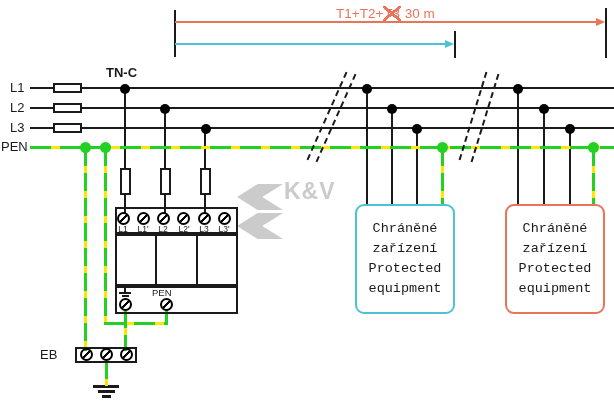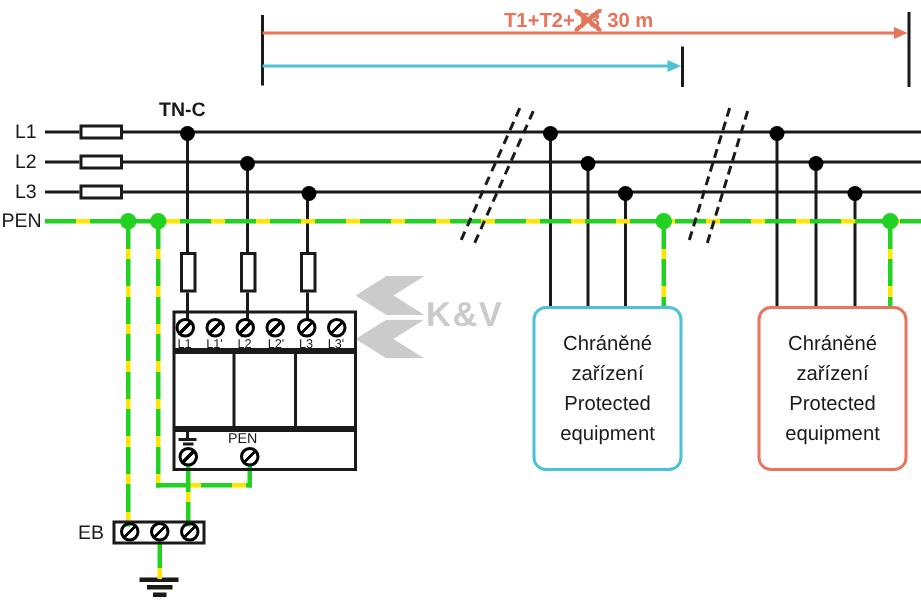--- a/index.html
+++ b/index.html
@@ -18,46 +18,46 @@
          background:repeating-linear-gradient(180deg,var(--green) 0 18px,var(--yellow) 18px 25px);}
   .dot{position:absolute;width:10px;height:10px;border-radius:50%;background:#000;z-index:6;}
   .pdot{position:absolute;width:11px;height:11px;border-radius:50%;background:var(--green);z-index:6;}
   .fuse{position:absolute;background:#fff;border:2px solid var(--ink);box-sizing:border-box;z-index:5;}
   .rect{position:absolute;border:2px solid var(--ink);box-sizing:border-box;background:transparent;}
   .screw{position:absolute;width:13px;height:13px;border:2px solid #000;border-radius:50%;
          box-sizing:border-box;z-index:7;background:
          linear-gradient(135deg,transparent 41%,#000 41% 59%,transparent 59%);}
   .lbl{position:absolute;font-size:13px;line-height:1;white-space:nowrap;}
   .tlbl{position:absolute;font-size:8.5px;line-height:1;width:20px;text-align:center;z-index:7;}
-  .dim1{color:var(--orange);font-weight:bold;} .dim2{color:var(--cyan);}
+  .dim1{color:var(--orange);} .dim2{color:var(--cyan);}
   .dimlbl{position:absolute;font-size:13.5px;line-height:1;white-space:nowrap;z-index:4;}
   .struck{position:relative;padding:0 1px;background:
       linear-gradient(to top right,transparent 44%,var(--orange) 44% 56%,transparent 56%),
       linear-gradient(to bottom right,transparent 44%,var(--orange) 44% 56%,transparent 56%);}
   .arrow-r{position:absolute;width:0;height:0;border-top:4.5px solid transparent;
            border-bottom:4.5px solid transparent;}
   .brk{position:absolute;height:0;border-top:2px dashed var(--ink);transform-origin:center;z-index:6;}
   .eqbox{position:absolute;width:100px;height:110px;border-radius:9px;box-sizing:border-box;
          display:flex;flex-direction:column;align-items:center;justify-content:center;
          font-size:13.5px;line-height:1.5;text-align:center;z-index:8;background:transparent;}
-  .eqbox span{display:block;}
+  .eqbox span{display:block;font-family:Liberation Mono, monospace;}
   .wm-text{position:absolute;font-size:23px;font-weight:bold;color:var(--wm);
            letter-spacing:1px;z-index:1;line-height:1;}
   .chev{position:absolute;width:46px;height:26px;background:var(--wm);z-index:1;
         clip-path:polygon(100% 0,45% 0,0 50%,45% 100%,100% 100%,55% 50%);}
   .gbar{position:absolute;height:3px;background:var(--ink);}
 </style>
 </head>
 <body>
 
 <div class="stage">
 
   <div class="chev" style="left:237px;top:184px;"></div>
   <div class="chev" style="left:237px;top:213px;"></div>
-  <div class="wm-text" style="left:284px;top:198px;">K&amp;V</div>
+  <div class="wm-text" style="left:284px;top:180px;">K&amp;V</div>
 
   <div class="vline" style="left:174px;top:10px;height:47px;"></div>
   <div class="vline" style="left:605px;top:8px;height:50px;"></div>
   <div class="vline" style="left:454px;top:31px;height:27px;"></div>
   <div class="hline" style="left:175px;top:21px;width:423px;background:var(--orange);"></div>
   <div class="arrow-r" style="left:596px;top:17.5px;border-left:9px solid var(--orange);"></div>
   <div class="hline" style="left:175px;top:43px;width:271px;background:var(--cyan);"></div>
   <div class="arrow-r" style="left:445px;top:39.5px;border-left:9px solid var(--cyan);"></div>
   <div class="dimlbl" style="left:336px;top:7px;">
     <span class="dim1">T1+T2+</span><span class="dim1 struck">T3</span><span class="dim1"> 30 m</span>
@@ -139,21 +139,21 @@
   <div class="vline" style="left:196px;top:234px;height:52px;z-index:5;"></div>
   <div class="rect" style="left:115px;top:286px;width:123px;height:28px;z-index:5;"></div>
 
   <div class="vline" style="left:124px;top:287px;height:5px;z-index:7;"></div>
   <div class="abs" style="left:119px;top:292px;width:12px;height:2px;background:var(--ink);z-index:7;"></div>
   <div class="abs" style="left:122px;top:295px;width:7px;height:2px;background:var(--ink);z-index:7;"></div>
   <div class="abs" style="left:152px;top:287px;font-size:9.5px;z-index:7;">PEN</div>
   <div class="screw" style="left:119px;top:298px;"></div>
   <div class="screw" style="left:160px;top:298px;"></div>
 
-  <div class="lbl" style="left:40px;top:348px;margin-left:12px;">EB</div>
+  <div class="lbl" style="left:40px;top:348px;">EB</div>
   <div class="rect" style="left:75px;top:347px;width:62px;height:16px;z-index:5;"></div>
   <div class="screw" style="left:80px;top:348px;"></div>
   <div class="screw" style="left:100px;top:348px;"></div>
   <div class="screw" style="left:120px;top:348px;"></div>
 
   <div class="gbar" style="left:93px;top:385px;width:26px;"></div>
   <div class="gbar" style="left:98px;top:390px;width:17px;"></div>
   <div class="gbar" style="left:102px;top:395px;width:9px;"></div>
 
   <div class="eqbox" style="left:355px;top:204px;border:2px solid var(--cyan);">

